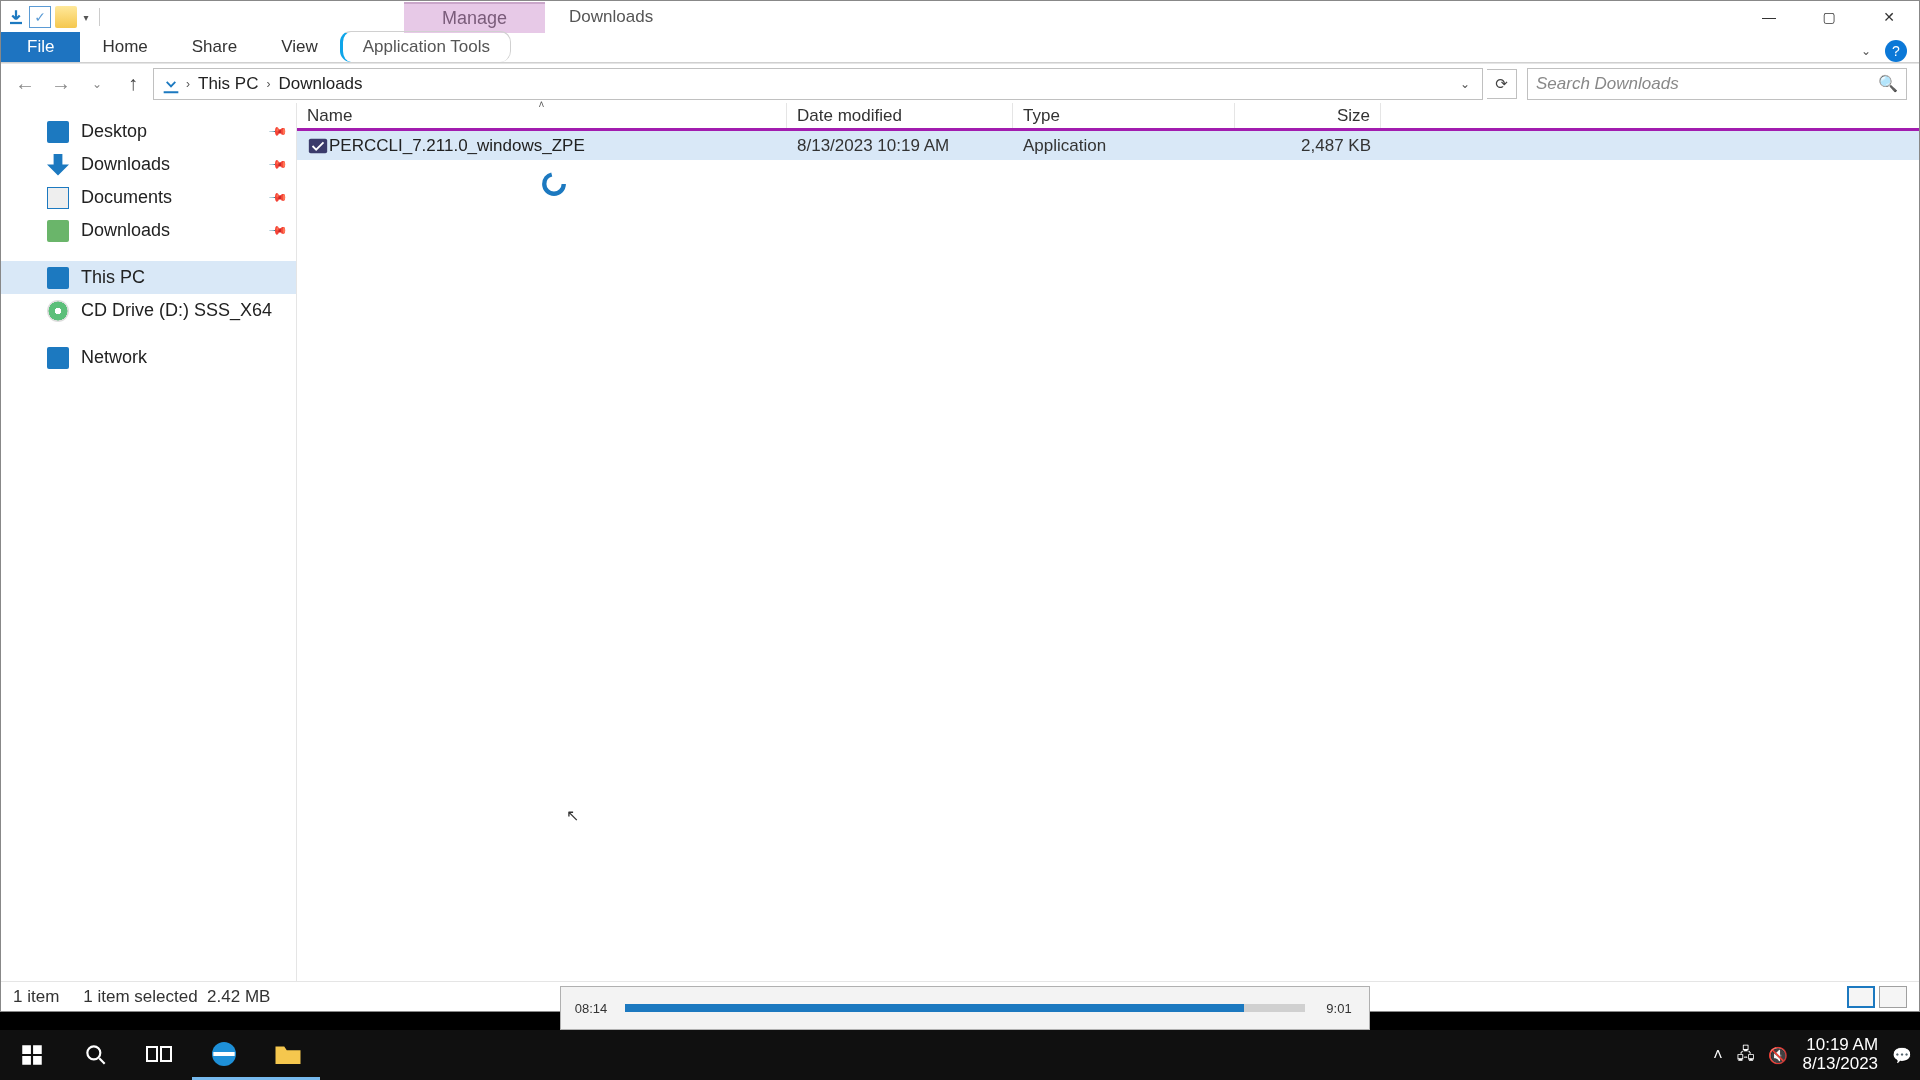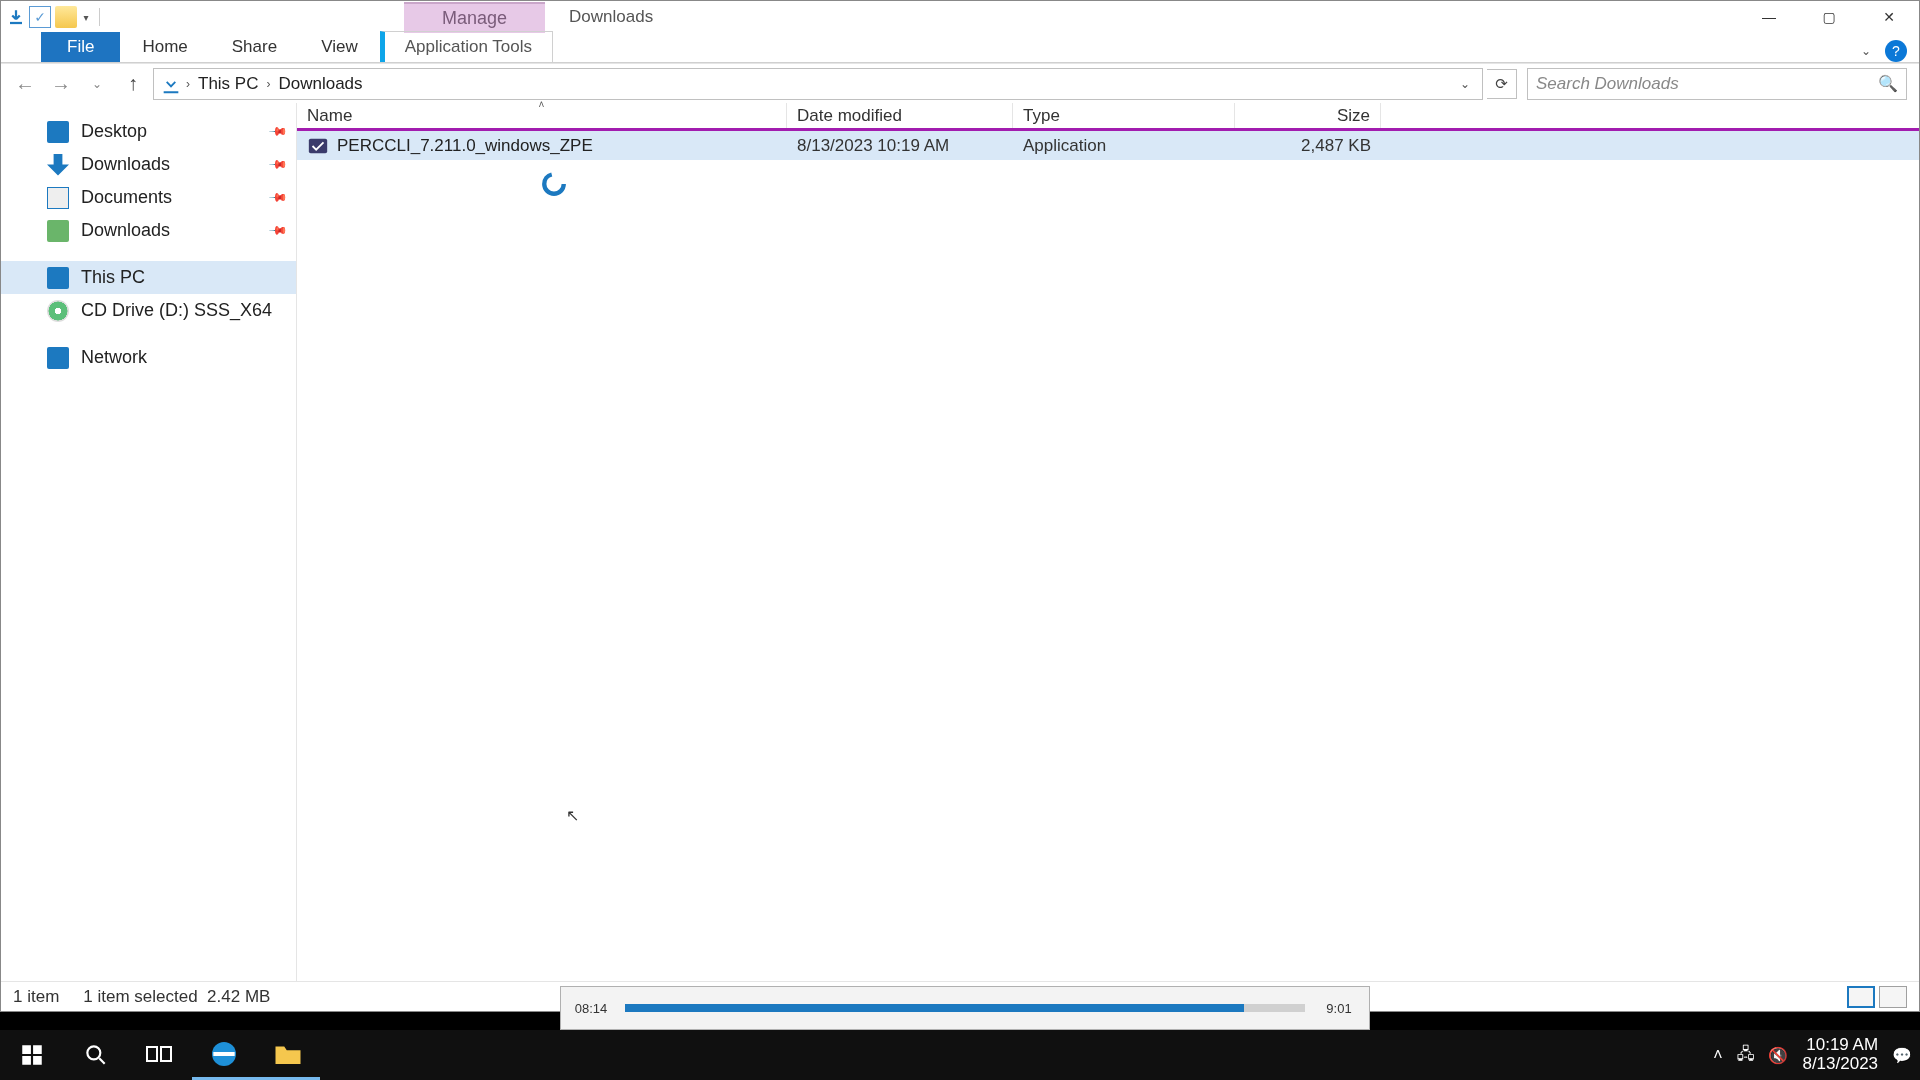--- a/index.html
+++ b/index.html
@@ -10,24 +10,24 @@
 .qat-down { width:18px; height:18px; }
 .qat-check { width:22px; height:22px; border:1px solid #5b9bd5; display:flex; align-items:center; justify-content:center; color:#5b9bd5; font-size:14px; }
 .qat-folder { width:22px; height:22px; background:linear-gradient(180deg,#ffe89a,#f5c74e); border-radius:2px; }
 .qat-sep { width:1px; height:18px; background:#ccc; margin:0 4px; }
 .qat-drop { width:10px; height:22px; display:flex; align-items:center; justify-content:center; color:#555; font-size:10px; }
 .title-ctx { margin-left:300px; display:flex; align-items:center; gap:0; }
 .ctx-tab { background:#e7c9e7; color:#7a5c7a; padding:4px 38px; font-size:18px; border-top:2px solid #c9a6c9; }
 .title-text { margin-left:24px; font-size:17px; color:#555; }
 .win-ctrls { margin-left:auto; display:flex; }
 .win-btn { width:60px; height:32px; display:flex; align-items:center; justify-content:center; color:#333; font-size:14px; }
-.ribbon-tabs { height:30px; display:flex; align-items:flex-end; border-bottom:1px solid #d0d0d0;padding-left:40px; }
+.ribbon-tabs { height:30px; display:flex; align-items:flex-end; border-bottom:1px solid #d0d0d0; }
 .tab-file { background:#1e74c1; color:#fff; padding:5px 26px; font-size:17px; }
 .tab-std  { color:#333; padding:5px 22px; font-size:17px; }
-.tab-tool { color:#555; padding:5px 20px; font-size:17px; border-top:1px solid #d0d0d0; border-left:5px solid #0ea5e9; border-right:1px solid #d0d0d0; }
+.tab-tool { color:#555; padding:5px 20px; font-size:17px; border-top:1px solid #d0d0d0; border-left:3px solid #0ea5e9; border-right:1px solid #d0d0d0;border-radius:11px; }
 .ribbon-right { margin-left:auto; display:flex; align-items:center; gap:14px; padding-right:12px; }
 .chev { font-size:12px; color:#555; }
 .help-q { width:22px; height:22px; border-radius:50%; background:#0b78d7; color:#fff; display:flex; align-items:center; justify-content:center; font-size:14px; }
 .addr { height:40px; background:#fff; border-top:1px solid #e5e5e5; display:flex; align-items:center; padding:4px 8px; gap:4px; }
 .nav-btn { width:32px; height:32px; display:flex; align-items:center; justify-content:center; color:#888; font-size:20px; }
 .up-btn { color:#444; }
 .addr-box { flex:1; height:32px; border:1px solid #c0c0c0; display:flex; align-items:center; padding:0 6px; background:#fff; }
 .addr-ico { width:22px; height:22px; }
 .crumb { color:#222; font-size:17px; padding:0 4px; }
 .crumb-sep { color:#555; padding:0 4px; font-size:12px; }
@@ -55,21 +55,21 @@
 .cols { height:28px; display:flex; align-items:center; border-bottom:3px solid #a21caf; font-size:17px; color:#333; }
 .col { padding-left:10px; border-right:1px solid #e5e5e5; height:100%; display:flex; align-items:center; }
 .col.name { width:490px; position:relative; }
 .col.date { width:226px; }
 .col.type { width:222px; }
 .col.size { width:146px; justify-content:flex-end; padding-right:10px; }
 .sort-ind { position:absolute; left:50%; top:-4px; transform:translateX(-50%); font-size:10px; color:#555; }
 .row { height:29px; display:flex; align-items:center; font-size:17px; color:#222; }
 .row.sel { background:#d9e8f7; }
 .cell { padding-left:10px; }
-.cell.name { width:490px; display:flex; align-items:center; gap:8px; }
+.cell.name { width:490px; display:flex; align-items:center; }
 .cell.date { width:226px; color:#333; }
 .cell.type { width:222px; color:#333; }
 .cell.size { width:146px; text-align:right; padding-right:10px; color:#333; }
 .file-ico { width:22px; height:22px; }
 .status { height:30px; border-top:1px solid #e5e5e5; display:flex; align-items:center; font-size:17px; color:#333; padding:0 12px; gap:24px; }
 .view-toggles { margin-left:auto; display:flex; gap:4px; }
 .vt { width:28px; height:22px; border:1px solid #a0a0a0; background:#f5f5f5; }
 .vt.active { border:2px solid #1c79c0; }
 .cursor-busy { position:absolute; left:540px; top:170px; width:26px; height:26px; pointer-events:none; }
 .cursor-arrow { position:absolute; left:566px; top:806px; font-size:16px; color:#333; pointer-events:none; }

